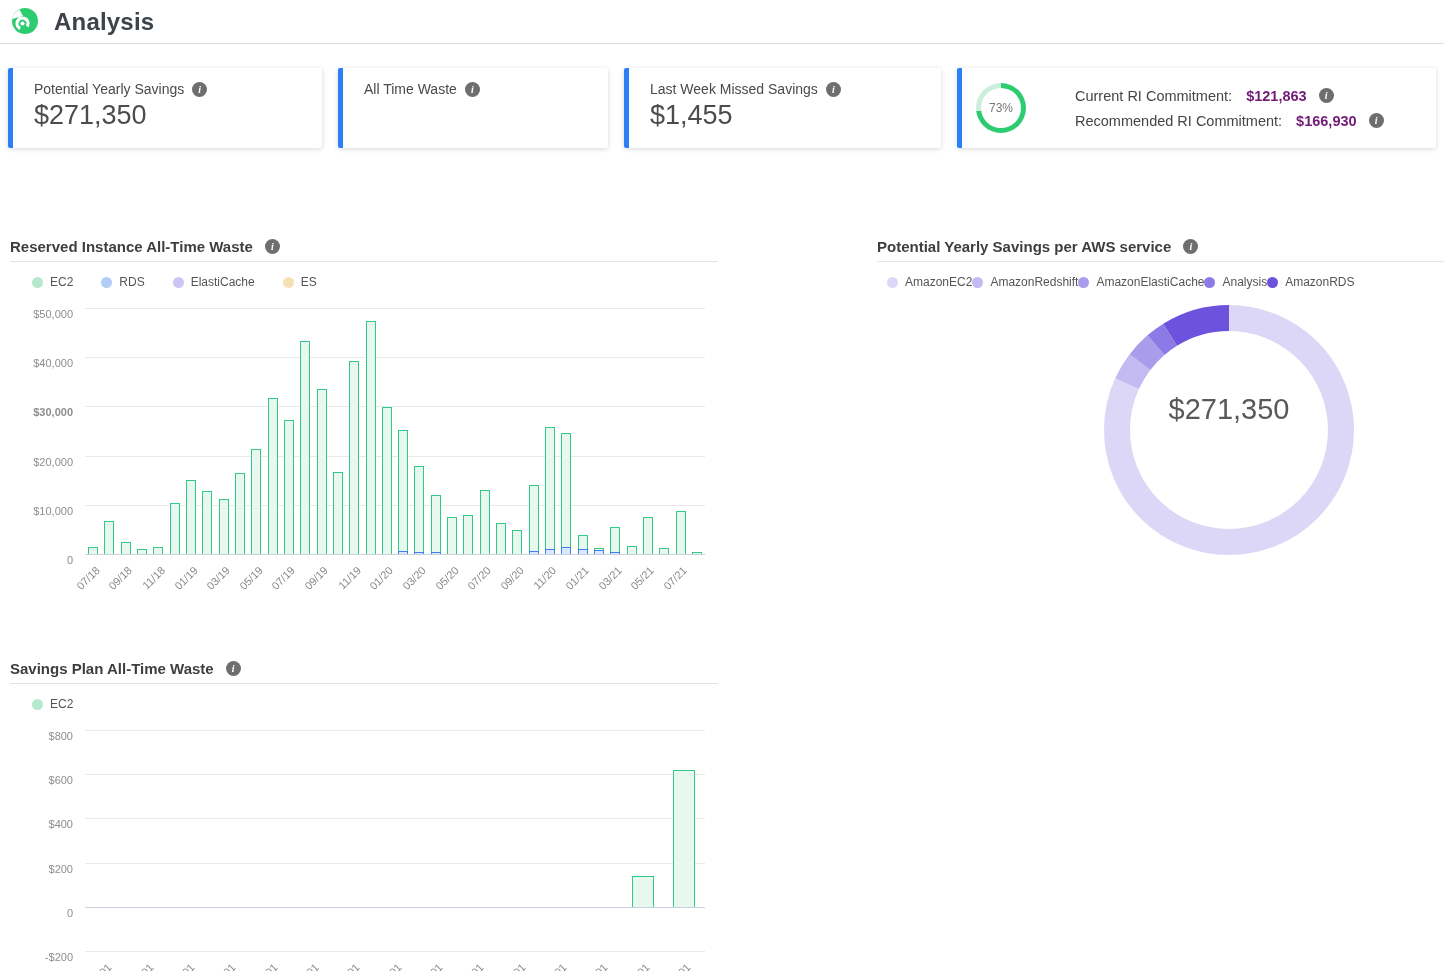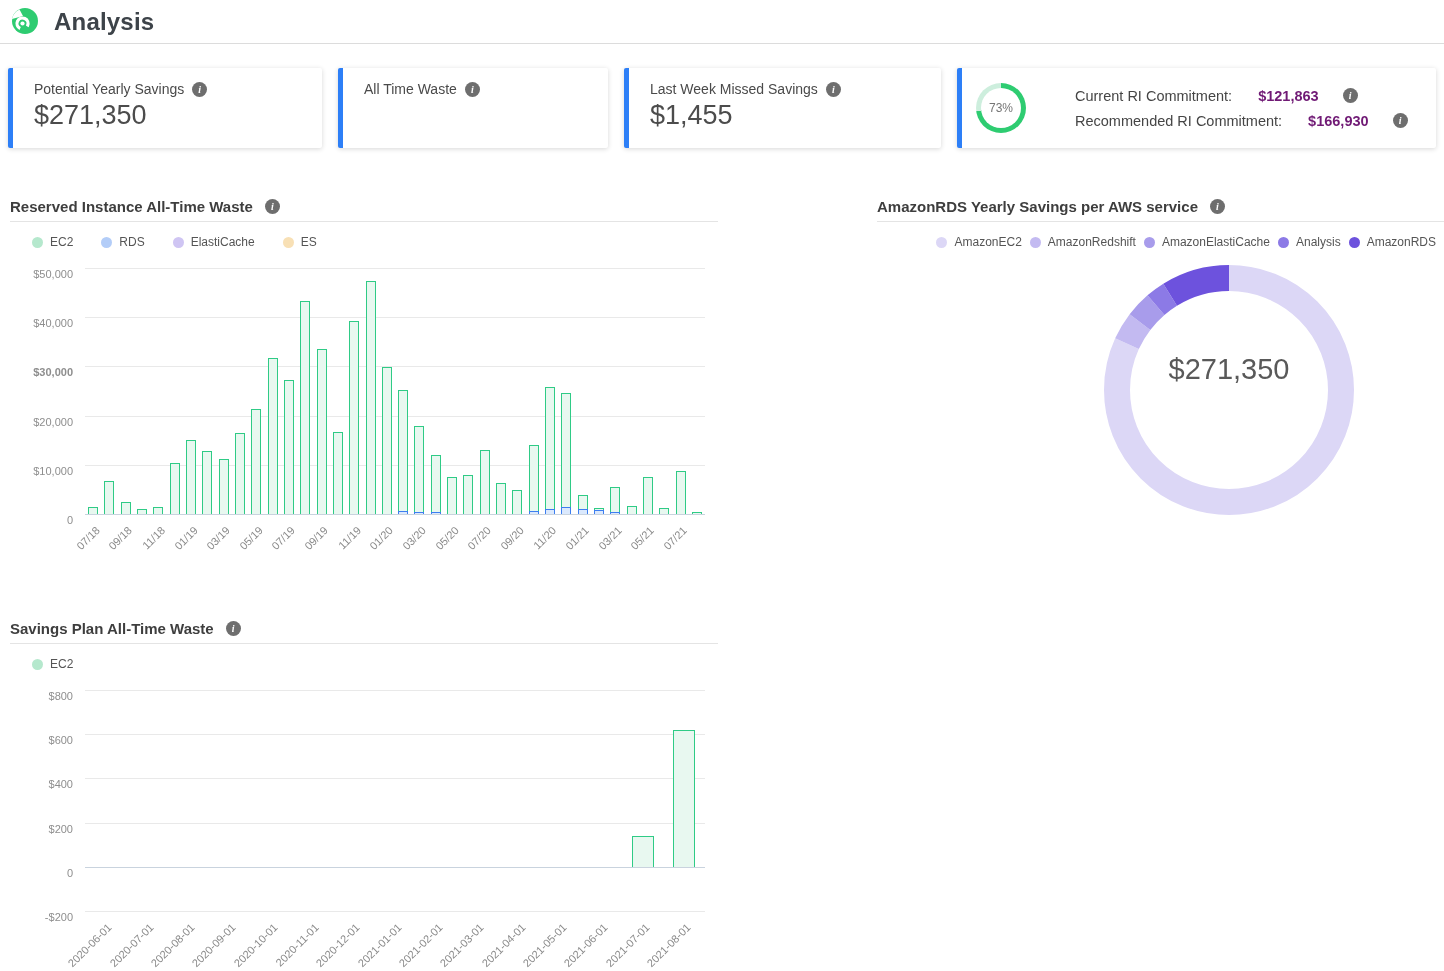--- a/index.html
+++ b/index.html
@@ -19,34 +19,34 @@
   .card4{flex:1; display:flex; align-items:center; padding:0 0 0 14px;}
   .card-label-row { display:flex; align-items:center; gap:8px; font-size:14px; color:#4a4a4a; }
   .card-value { font-size:27px; color:#4c4c4c; margin-top:3px; }
   .info { display:inline-block; width:15px; height:15px; border-radius:50%; background:#6e6e6e;
     color:#fff; font-size:10px; font-weight:700; line-height:15px; text-align:center;
     font-family:"Liberation Serif", serif; font-style:italic; flex:0 0 auto; cursor:pointer; }
   .gauge { width:50px; height:50px; border-radius:50%; position:relative; flex:0 0 auto; margin-right:49px; }
   .gauge-inner { position:absolute; inset:5px; background:#fff; border-radius:50%;
     display:flex; align-items:center; justify-content:center; font-size:12px; color:#757575; }
   .ri-rows { display:flex; flex-direction:column; gap:9px; }
-  .ri-row { display:flex; align-items:center; gap:24px; font-size:14.5px; color:#454545; }
+  .ri-row { display:flex; align-items:center; gap:12px; font-size:14.5px; color:#454545; }
   .ri-row b { color:#701a75; margin-left:2px; }
 
   
   .main { display:flex; margin:50px 0 0 10px; }
   .col-left { width:708px; }
   .col-right { flex:1; margin-left:159px; padding-right:0; }
-  .panel-title-row { display:flex; align-items:center; gap:12px; }
+  .panel-title-row { display:flex; align-items:center; gap:12px;margin-top:40px; }
   .panel-title { font-size:15px; font-weight:700; color:#3e3e3e; }
   .panel-divider { border-bottom:1px solid #e4e4e4; margin-top:6px; }
   .legend { display:flex; align-items:center; gap:28px; margin:12px 0 0 22px; height:16px; }
   .legend-item { display:flex; align-items:center; gap:7px; font-size:12px; color:#555; cursor:pointer; }
   .legend .dot { width:11px; height:11px; border-radius:50%; display:inline-block; }
-  .legend-spread { justify-content:flex-end; margin:12px 8px 0 10px; gap:8px; }
+  .legend-spread { justify-content:flex-start; margin:12px 8px 0 10px; gap:0; }
 
   
   .chart-area { position:relative; margin-left:75px; width:620px; }
   .plot { position:absolute; inset:0; }
   .gridline { position:absolute; left:0; right:0; height:1px; background:#e9e9e9; }
   .gridline.zero { background:#c9d3de; }
   .ytick { position:absolute; right:calc(100% + 12px); transform:translateY(-50%);
     font-size:11px; color:#8e8e8e; white-space:nowrap;margin-top:6px; }
   .bar { position:absolute; border:1px solid; border-bottom:none; cursor:pointer; }
   .xlabels { position:relative; margin-left:75px; width:620px; }
@@ -283,21 +283,21 @@
             <span style="right: 3.33333%;">2021-08-01</span>
           </div>
       </div>
     </div>
 
   </div>
   <div class="col-right">
 
     <div id="donut-panel">
       <div class="panel-title-row">
-        <span class="panel-title">AmazonRDS Yearly Savings per AWS service</span>
+        <span class="panel-title">Potential Yearly Savings per AWS service</span>
         <span class="info">i</span>
       </div>
       <div class="panel-divider"></div>
       <div class="legend legend-spread">
           <span class="legend-item">
             <span class="dot" style="background: rgb(220, 215, 246);"></span>
             <span>AmazonEC2</span>
           </span>
           <span class="legend-item">
             <span class="dot" style="background: rgb(195, 186, 241);"></span>

